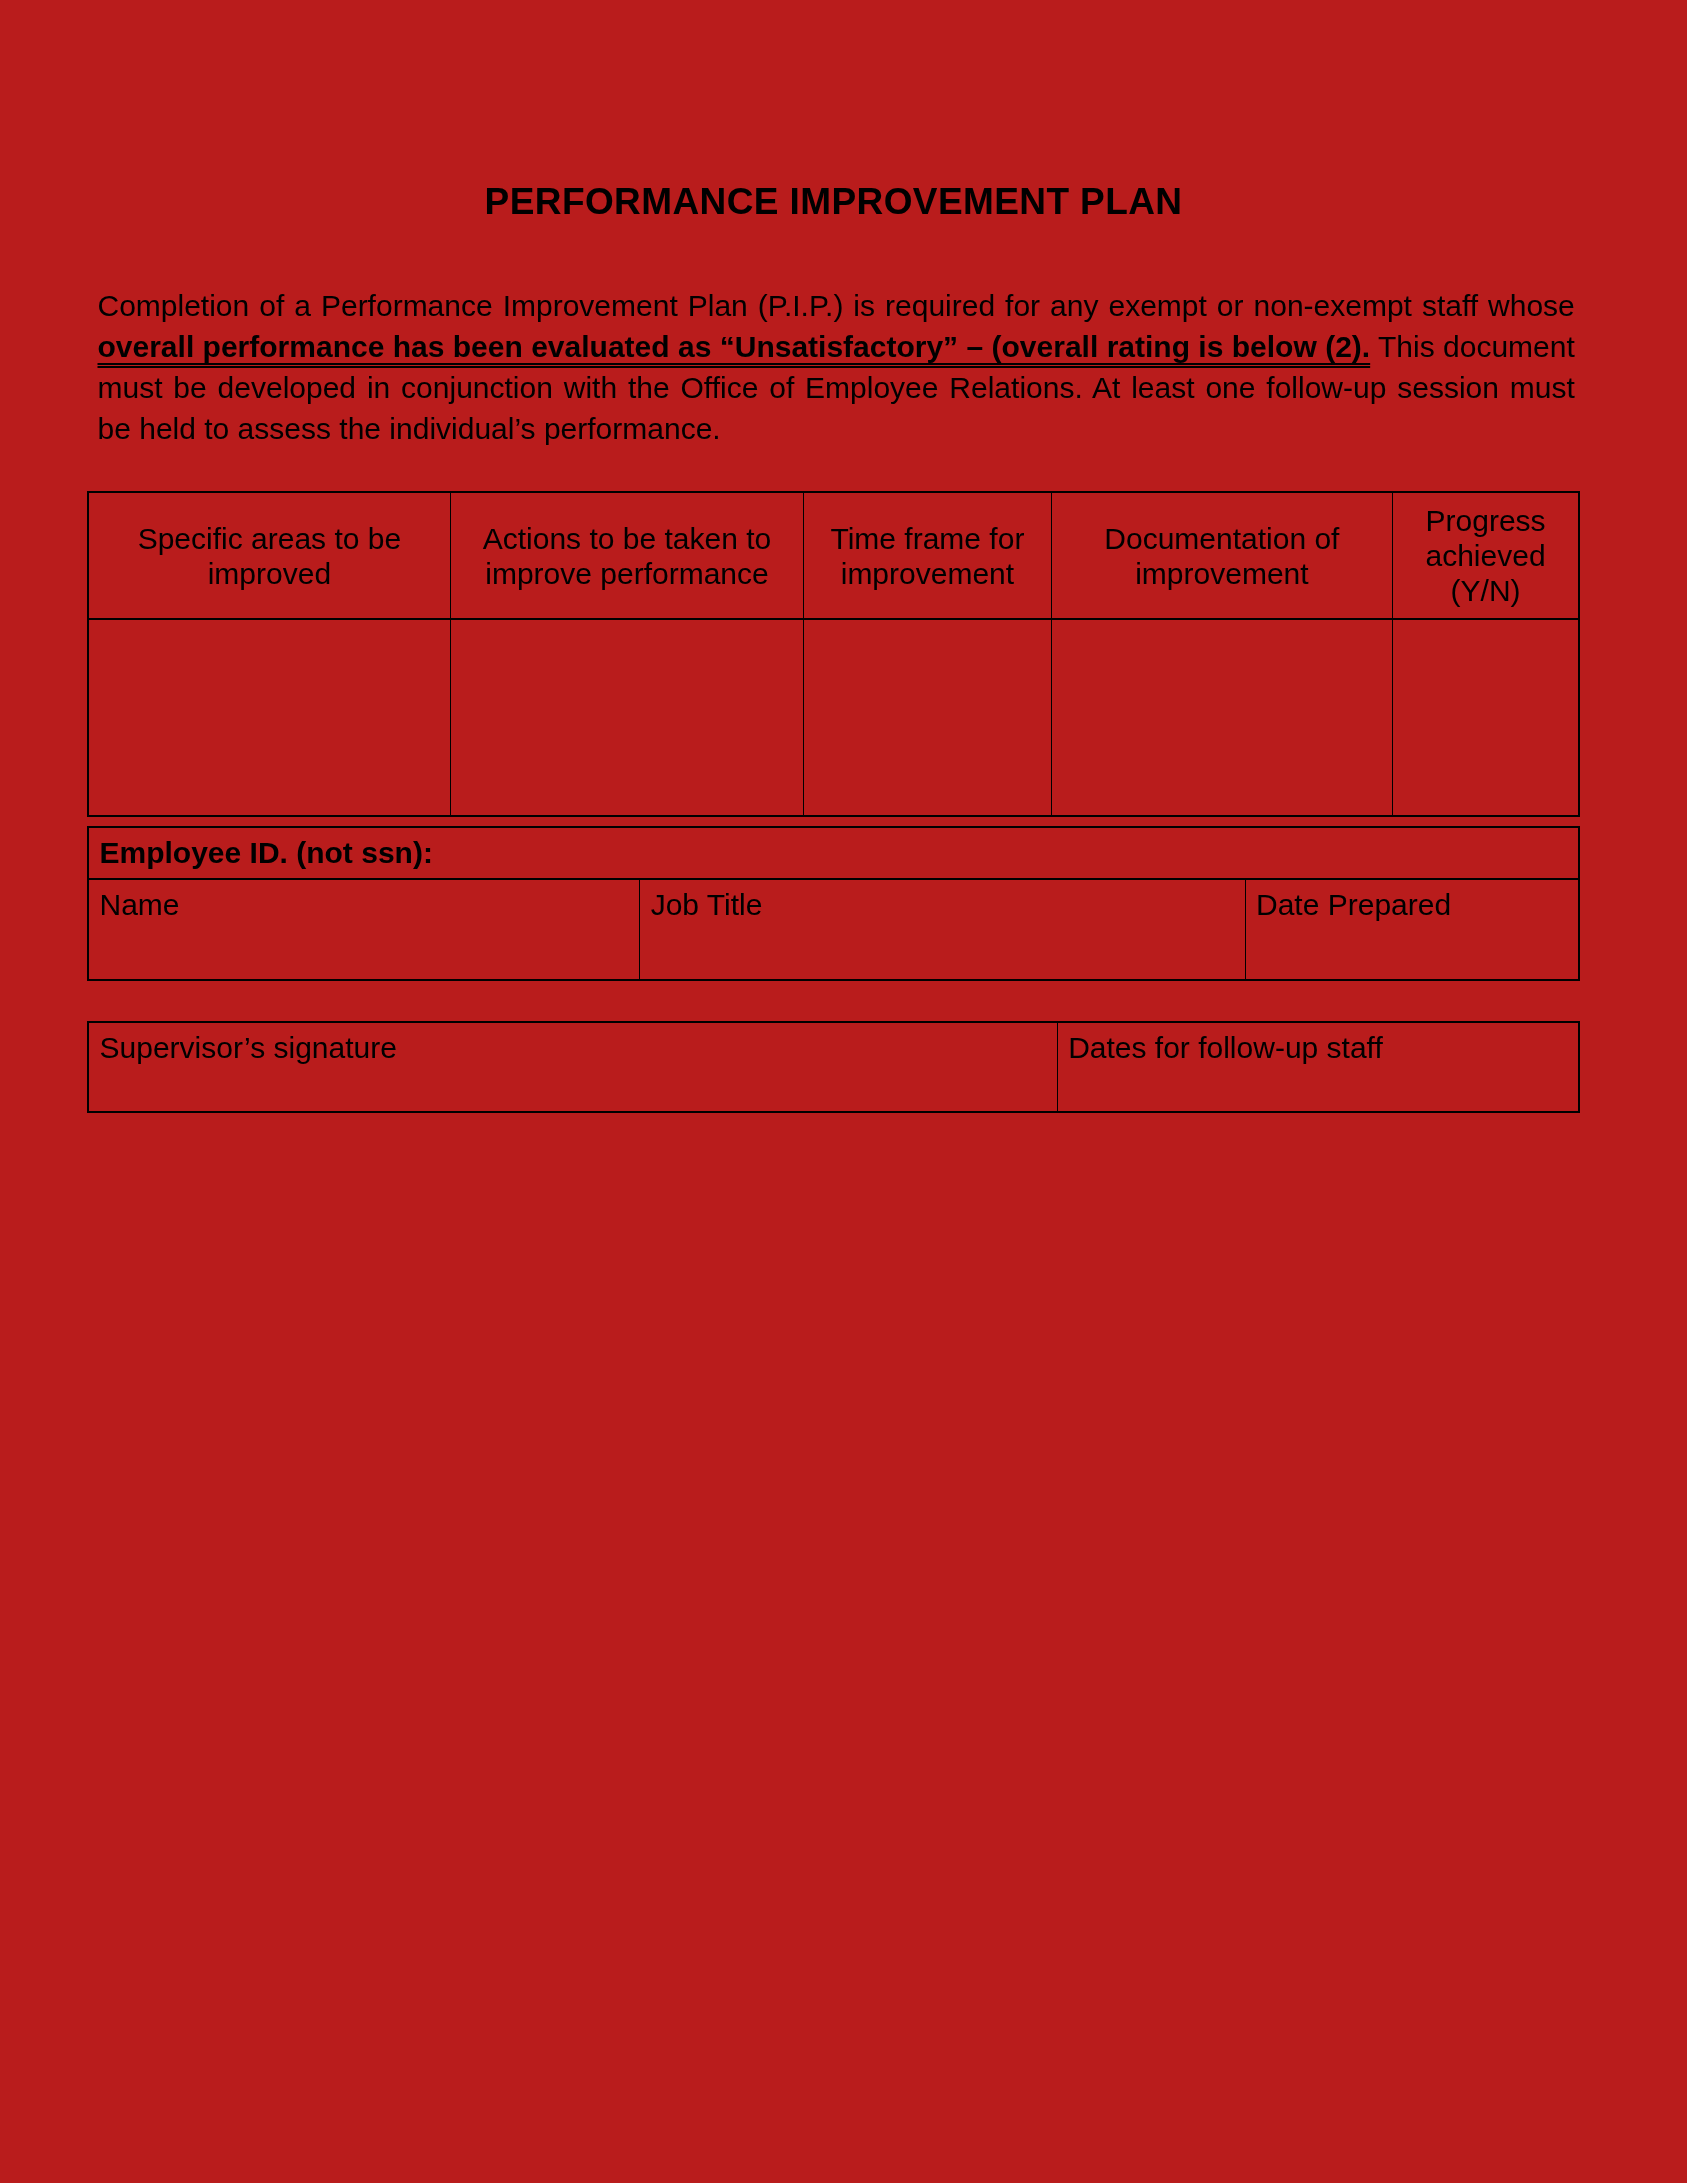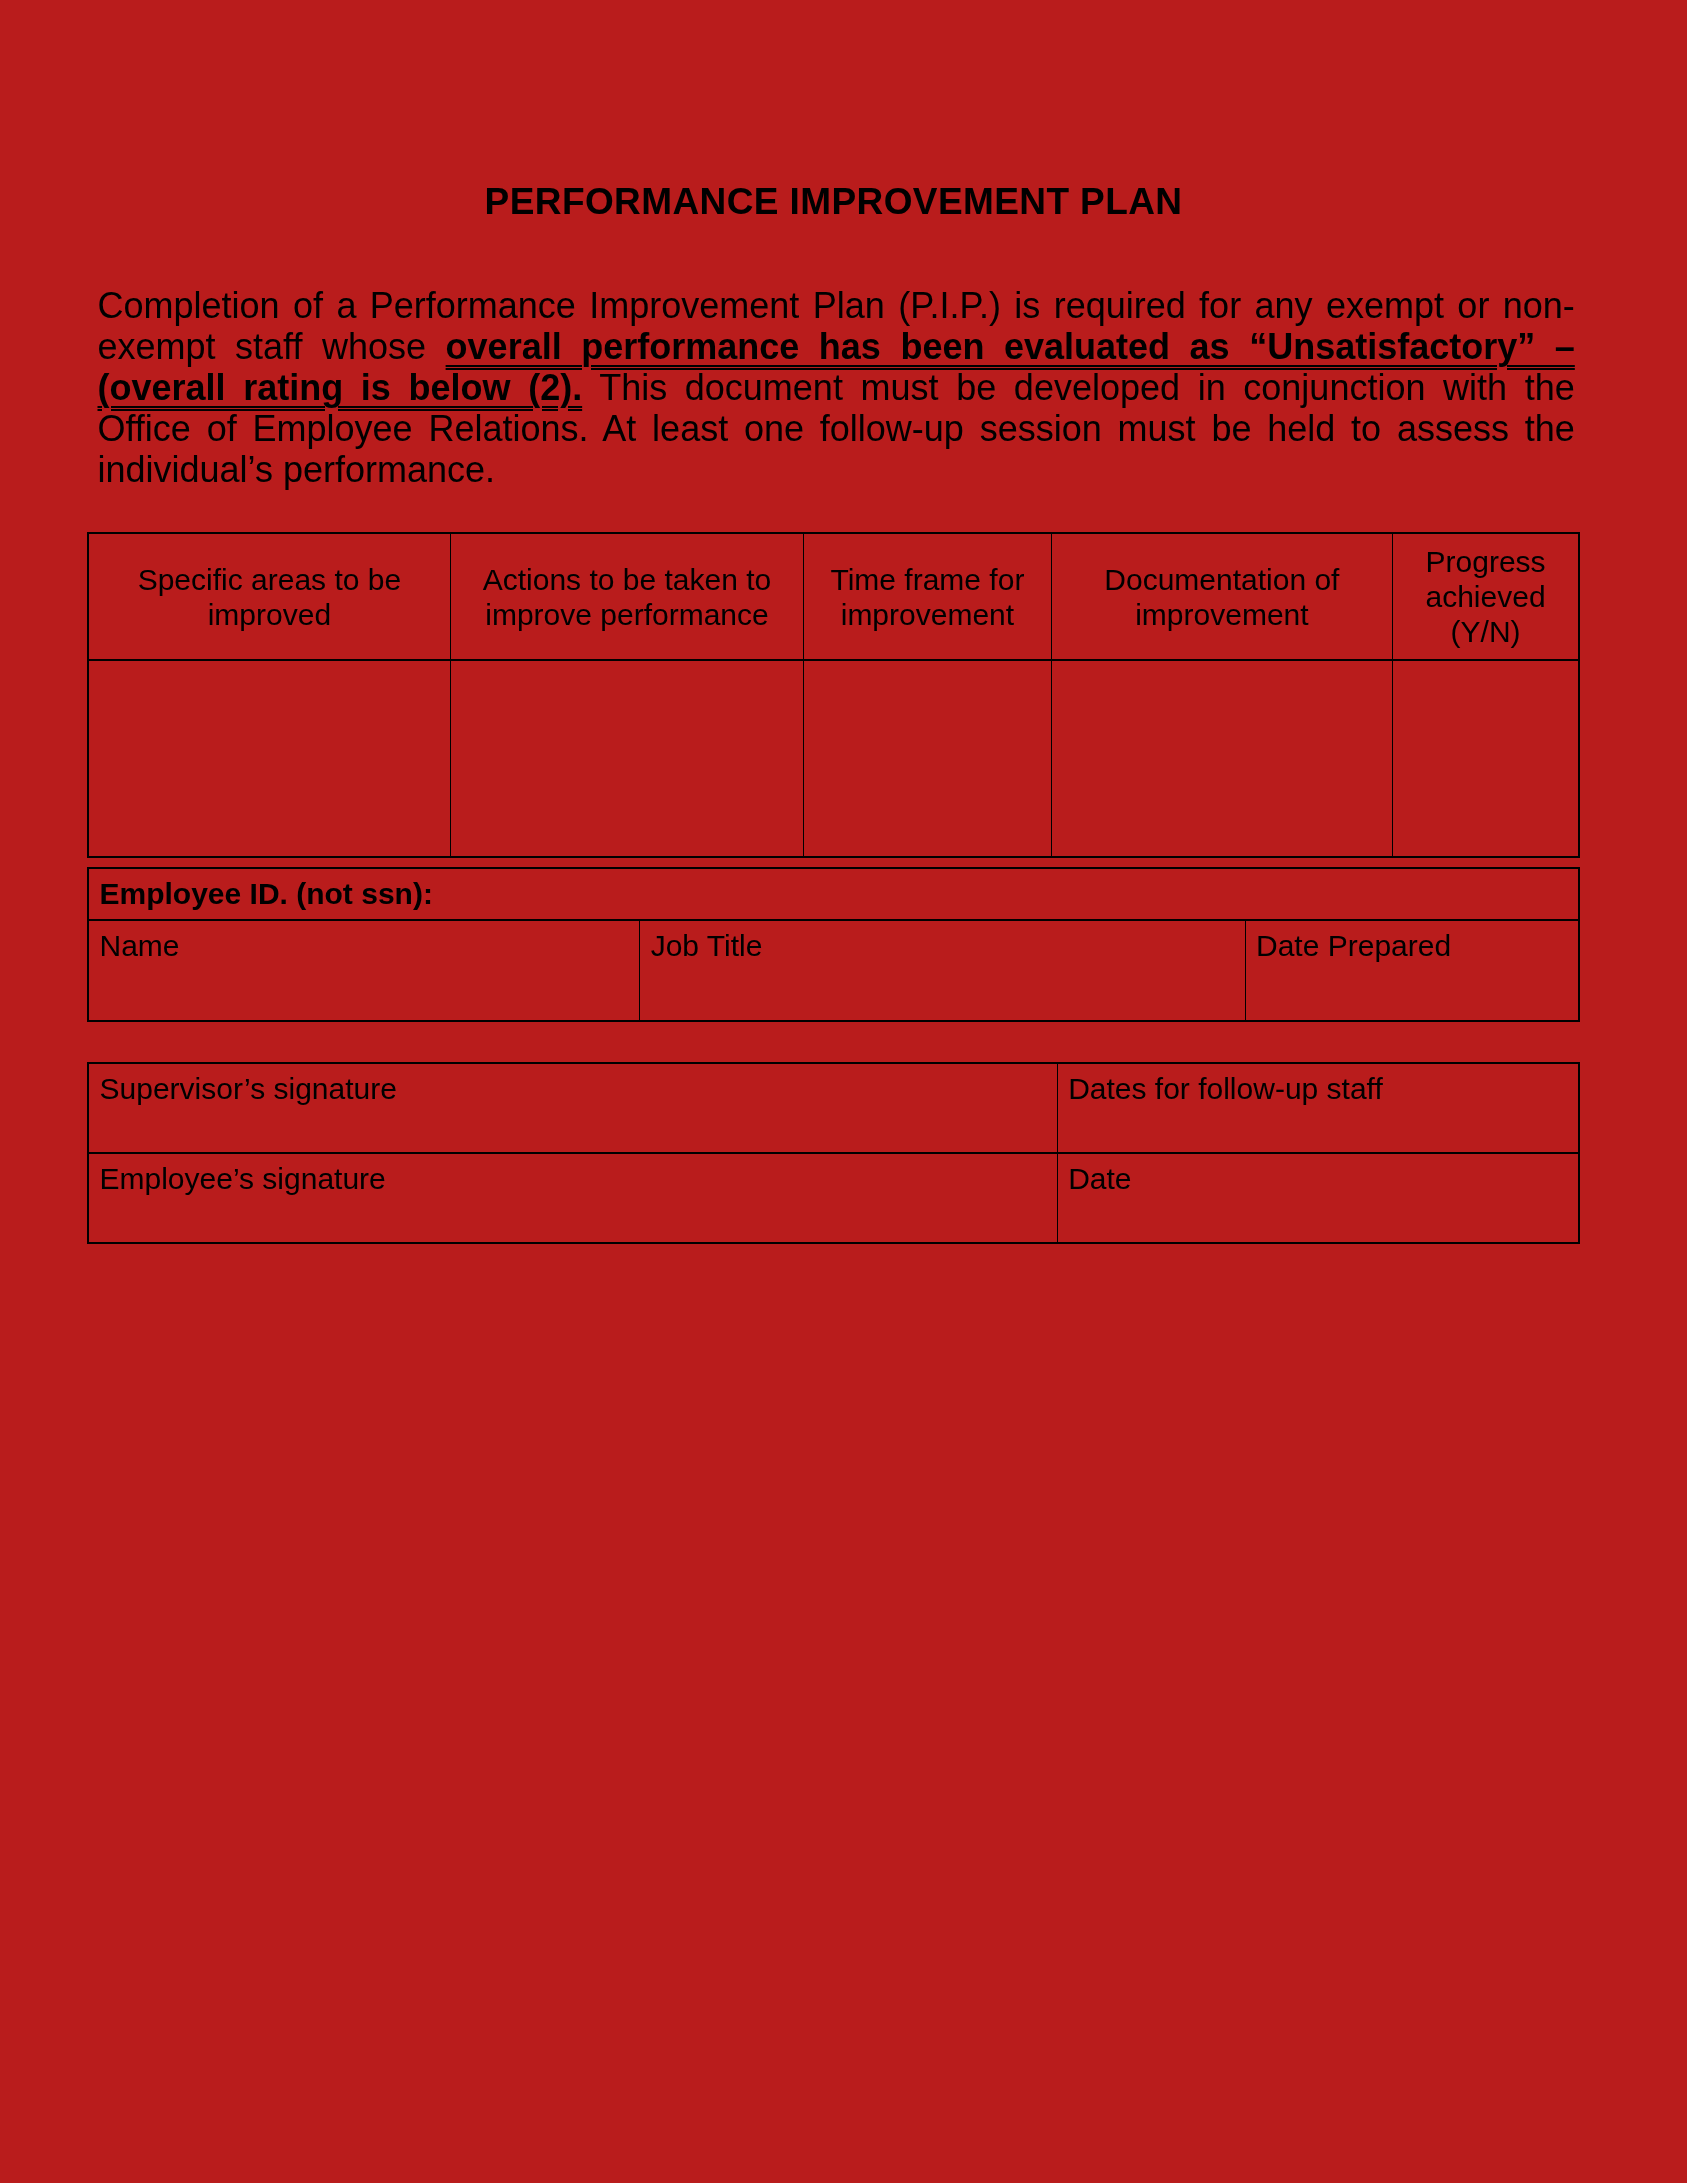--- a/index.html
+++ b/index.html
@@ -21,21 +21,21 @@
     letter-spacing: 0.4px;
   }
   .doc-subtitle {
     text-align: center;
     font-size: 31px;
     font-weight: bold;
     line-height: 1.2;
     margin-top: 24.5px;
   }
   .para {
-    font-size: 36px;
+    font-size: 30px;
     line-height: 41px;
     text-align: justify;
     margin-left: 10.5px;
     margin-right: 5.2px;
   }
   .para-1 { margin-top: 61px; }
   .para-2 { margin-top: 28px; }
   .emph {
     font-weight: bold;
     text-decoration-line: underline;
@@ -131,21 +131,17 @@
   <table class="frm sig-table">
     <colgroup>
       <col style="width:65%">
       <col style="width:35%">
     </colgroup>
     <tbody>
         <tr>
       <td><span>Supervisor’s signature</span></td>
       <td><span>Dates for follow-up staff</span></td>
     </tr>
-    <tr>
-      <td><span>Employee’s signature</span></td>
-      <td><span>Date</span></td>
-    </tr>
   </tbody>
     </table>
 
 </div>
 
 
 </body></html>

